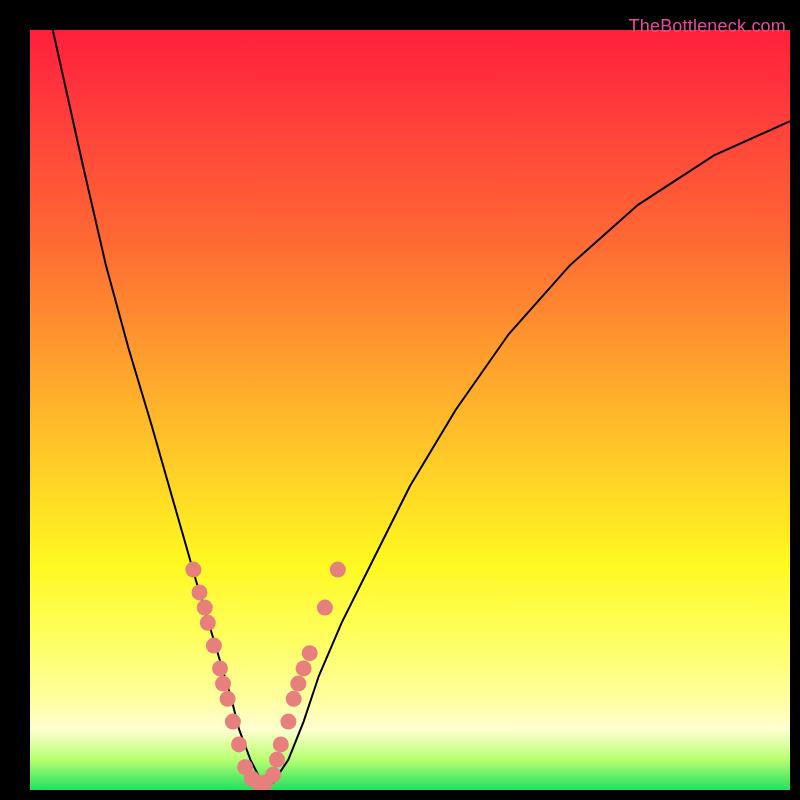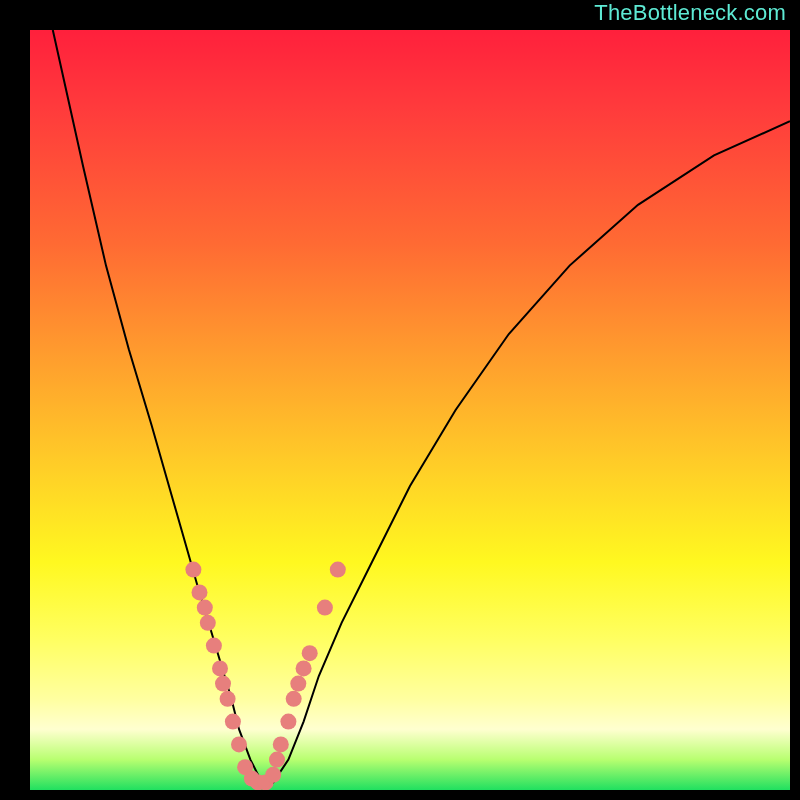--- a/index.html
+++ b/index.html
@@ -34,24 +34,24 @@
       #fff820 70%,
       #ffff60 80%,
       #ffffa0 88%,
       #ffffd0 92%,
       #b8ff70 96%,
       #20e060 100%
     );
   }
   .watermark {
     position: absolute;
-    top: 0;
+    top: 16px;
     right: 14px;
-    color: #5eead4;
-    font-size: 22px;
+    color: #ec4899;
+    font-size: 18px;
     font-weight: 400;
     letter-spacing: 0.2px;
     user-select: none;
   }
   svg {
     position: absolute;
     left: 0;
     top: 0;
   }
   .curve {

